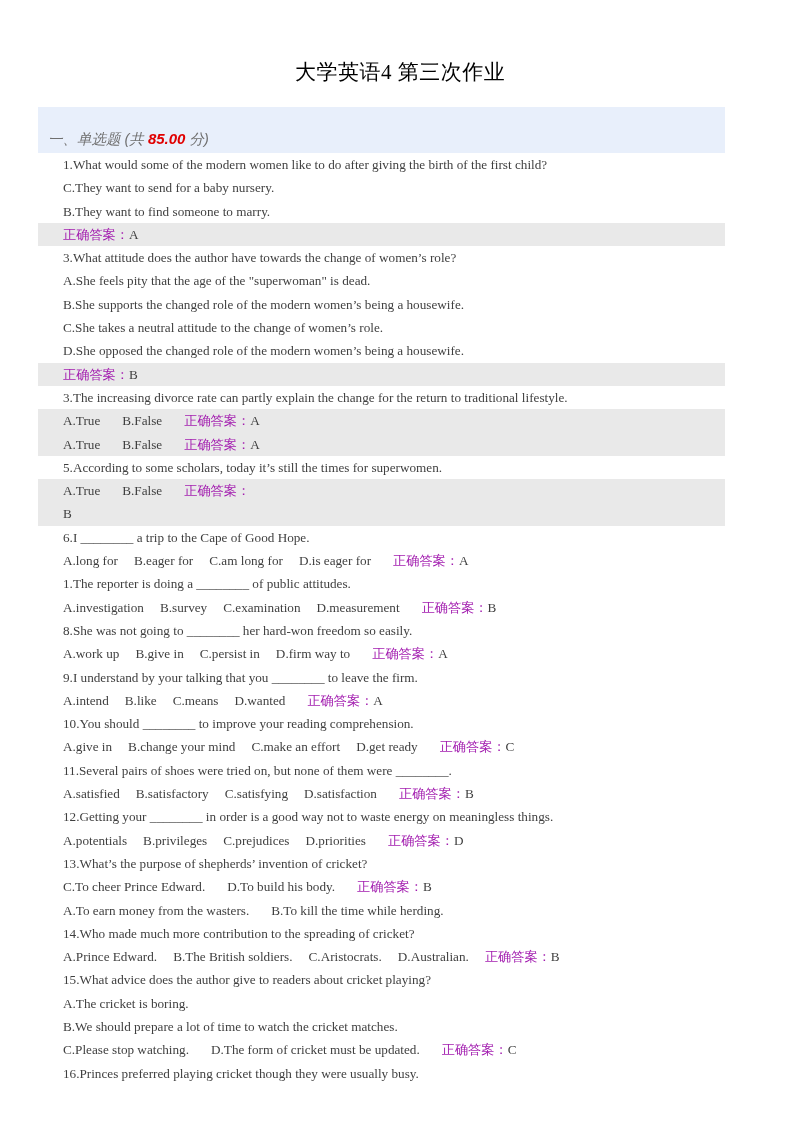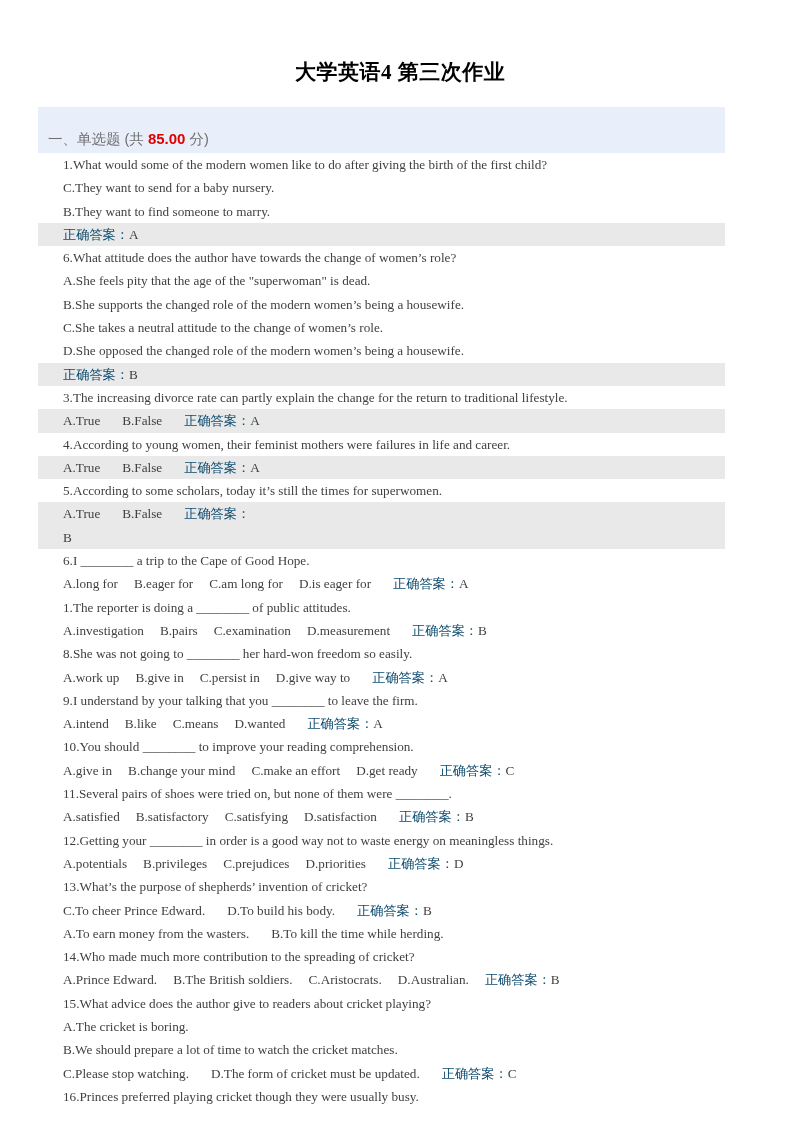--- a/index.html
+++ b/index.html
@@ -13,21 +13,21 @@
     font-family: "Liberation Sans", "DejaVu Sans", sans-serif;
     color: #3a3a3a;
     overflow: hidden;
     position: relative;
   }
 
   
   .doc-title {
     text-align: center;
     font-family: "Liberation Serif", "DejaVu Serif", serif;
-    font-weight: bold;
+    font-weight: normal;
     font-size: 21px;
     color: #000000;
     padding-top: 62px;
     letter-spacing: 0.5px;
     line-height: 1;
   }
 
   
   .section-banner {
     margin: 24px 0 0 38px;
@@ -36,20 +36,21 @@
     background: #e8effb;
     position: relative;
   }
   .section-banner .section-title {
     position: absolute;
     left: 10px;
     bottom: 4px;
     font-size: 14.5px;
     color: #6f6f6f;
     white-space: nowrap;
+    font-style: italic;
   }
   .section-banner .score {
     color: #e00000;
     font-weight: bold;
     font-size: 15px;
   }
 
   
   .qlist {
     margin: 0;
@@ -67,21 +68,21 @@
     white-space: nowrap;
     font-family: Liberation Serif, serif;
   }
   .line.shaded {
     background: #e9e9e9;
   }
   .line.qtext {
     color: #3f3f3f;
   }
   .ans-label {
-    color: #0c4a6e;
+    color: #a21caf;
   }
   .ans-value {
     color: #3f3f3f;
   }
   .gap-lg { display: inline-block; width: 22px; }
   .gap-md { display: inline-block; width: 16px; }
 </style>
 </head>
 <body>
 
@@ -94,57 +95,56 @@
 <ul class="qlist">
 
   <li>
     <div class="line qtext">1.What would some of the modern women like to do after giving the birth of the first child?</div>
     <div class="line">C.They want to send for a baby nursery.</div>
     <div class="line">B.They want to find someone to marry.</div>
     <div class="line shaded"><span class="ans-label">正确答案：</span><span class="ans-value">A</span></div>
   </li>
 
   <li>
-    <div class="line qtext">6.What attitude does the author have towards the change of women’s role?</div>
+    <div class="line qtext">3.What attitude does the author have towards the change of women’s role?</div>
     <div class="line">A.She feels pity that the age of the "superwoman" is dead.</div>
     <div class="line">B.She supports the changed role of the modern women’s being a housewife.</div>
     <div class="line">C.She takes a neutral attitude to the change of women’s role.</div>
     <div class="line">D.She opposed the changed role of the modern women’s being a housewife.</div>
     <div class="line shaded"><span class="ans-label">正确答案：</span><span class="ans-value">B</span></div>
   </li>
 
   <li>
     <div class="line qtext">3.The increasing divorce rate can partly explain the change for the return to traditional lifestyle.</div>
     <div class="line shaded"><span>A.True</span><span class="gap-lg"></span><span>B.False</span><span class="gap-lg"></span><span class="ans-label">正确答案：</span><span class="ans-value">A</span></div>
   </li>
 
   <li>
-    <div class="line qtext">4.According to young women, their feminist mothers were failures in life and career.</div>
     <div class="line shaded"><span>A.True</span><span class="gap-lg"></span><span>B.False</span><span class="gap-lg"></span><span class="ans-label">正确答案：</span><span class="ans-value">A</span></div>
   </li>
 
   <li>
     <div class="line qtext">5.According to some scholars, today it’s still the times for superwomen.</div>
     <div class="line shaded"><span>A.True</span><span class="gap-lg"></span><span>B.False</span><span class="gap-lg"></span><span class="ans-label">正确答案：</span></div>
     <div class="line shaded">B</div>
   </li>
 
   <li>
     <div class="line qtext">6.I ________ a trip to the Cape of Good Hope.</div>
     <div class="line"><span>A.long for</span><span class="gap-md"></span><span>B.eager for</span><span class="gap-md"></span><span>C.am long for</span><span class="gap-md"></span><span>D.is eager for</span><span class="gap-lg"></span><span class="ans-label">正确答案：</span><span class="ans-value">A</span></div>
   </li>
 
   <li>
     <div class="line qtext">1.The reporter is doing a ________ of public attitudes.</div>
-    <div class="line"><span>A.investigation</span><span class="gap-md"></span><span>B.pairs</span><span class="gap-md"></span><span>C.examination</span><span class="gap-md"></span><span>D.measurement</span><span class="gap-lg"></span><span class="ans-label">正确答案：</span><span class="ans-value">B</span></div>
+    <div class="line"><span>A.investigation</span><span class="gap-md"></span><span>B.survey</span><span class="gap-md"></span><span>C.examination</span><span class="gap-md"></span><span>D.measurement</span><span class="gap-lg"></span><span class="ans-label">正确答案：</span><span class="ans-value">B</span></div>
   </li>
 
   <li>
     <div class="line qtext">8.She was not going to ________ her hard-won freedom so easily.</div>
-    <div class="line"><span>A.work up</span><span class="gap-md"></span><span>B.give in</span><span class="gap-md"></span><span>C.persist in</span><span class="gap-md"></span><span>D.give way to</span><span class="gap-lg"></span><span class="ans-label">正确答案：</span><span class="ans-value">A</span></div>
+    <div class="line"><span>A.work up</span><span class="gap-md"></span><span>B.give in</span><span class="gap-md"></span><span>C.persist in</span><span class="gap-md"></span><span>D.firm way to</span><span class="gap-lg"></span><span class="ans-label">正确答案：</span><span class="ans-value">A</span></div>
   </li>
 
   <li>
     <div class="line qtext">9.I understand by your talking that you ________ to leave the firm.</div>
     <div class="line"><span>A.intend</span><span class="gap-md"></span><span>B.like</span><span class="gap-md"></span><span>C.means</span><span class="gap-md"></span><span>D.wanted</span><span class="gap-lg"></span><span class="ans-label">正确答案：</span><span class="ans-value">A</span></div>
   </li>
 
   <li>
     <div class="line qtext">10.You should ________ to improve your reading comprehension.</div>
     <div class="line"><span>A.give in</span><span class="gap-md"></span><span>B.change your mind</span><span class="gap-md"></span><span>C.make an effort</span><span class="gap-md"></span><span>D.get ready</span><span class="gap-lg"></span><span class="ans-label">正确答案：</span><span class="ans-value">C</span></div>

